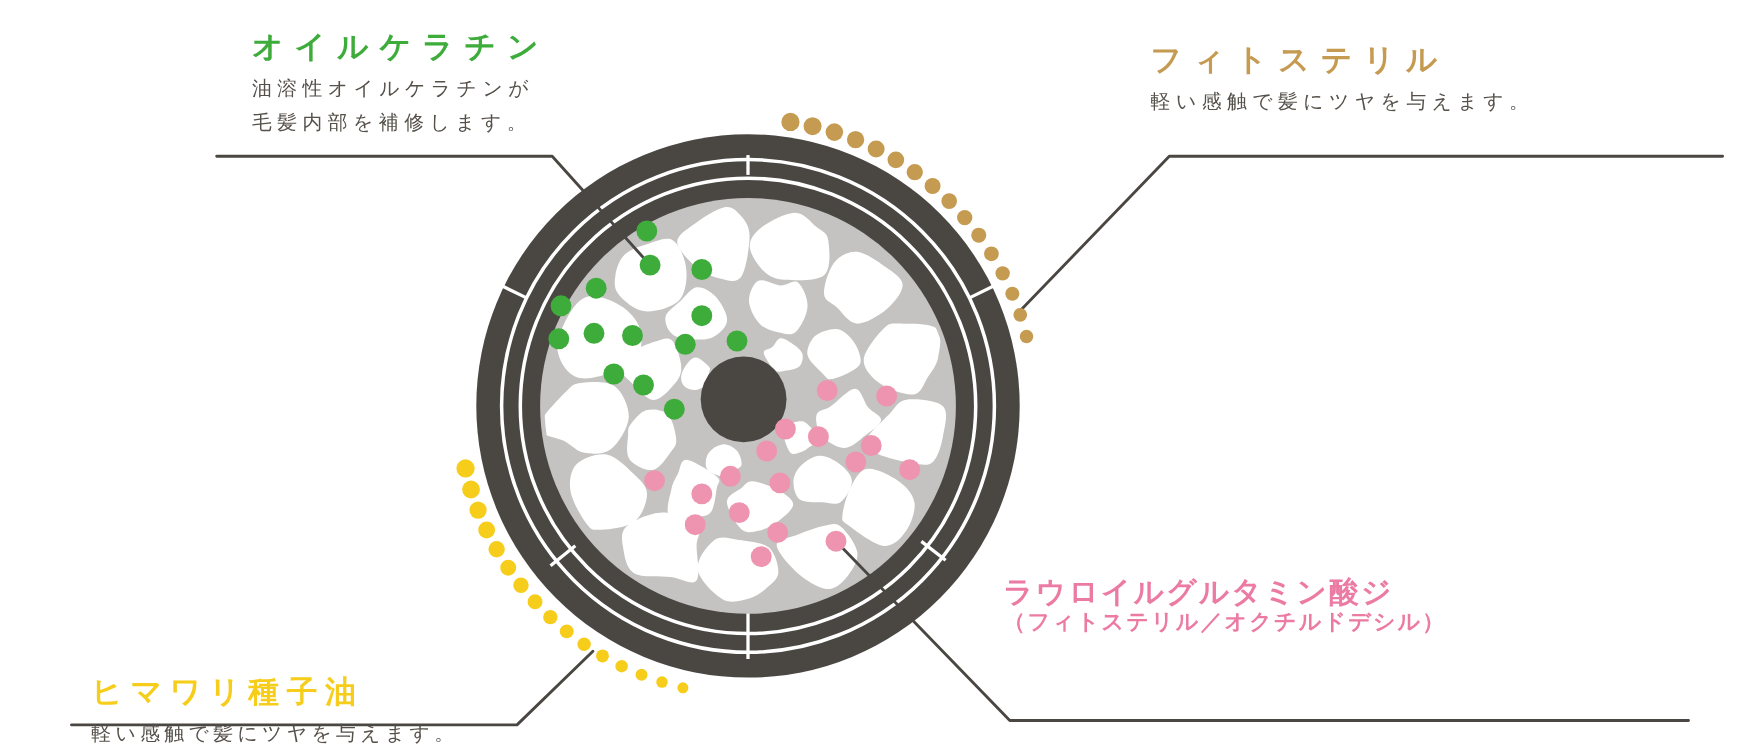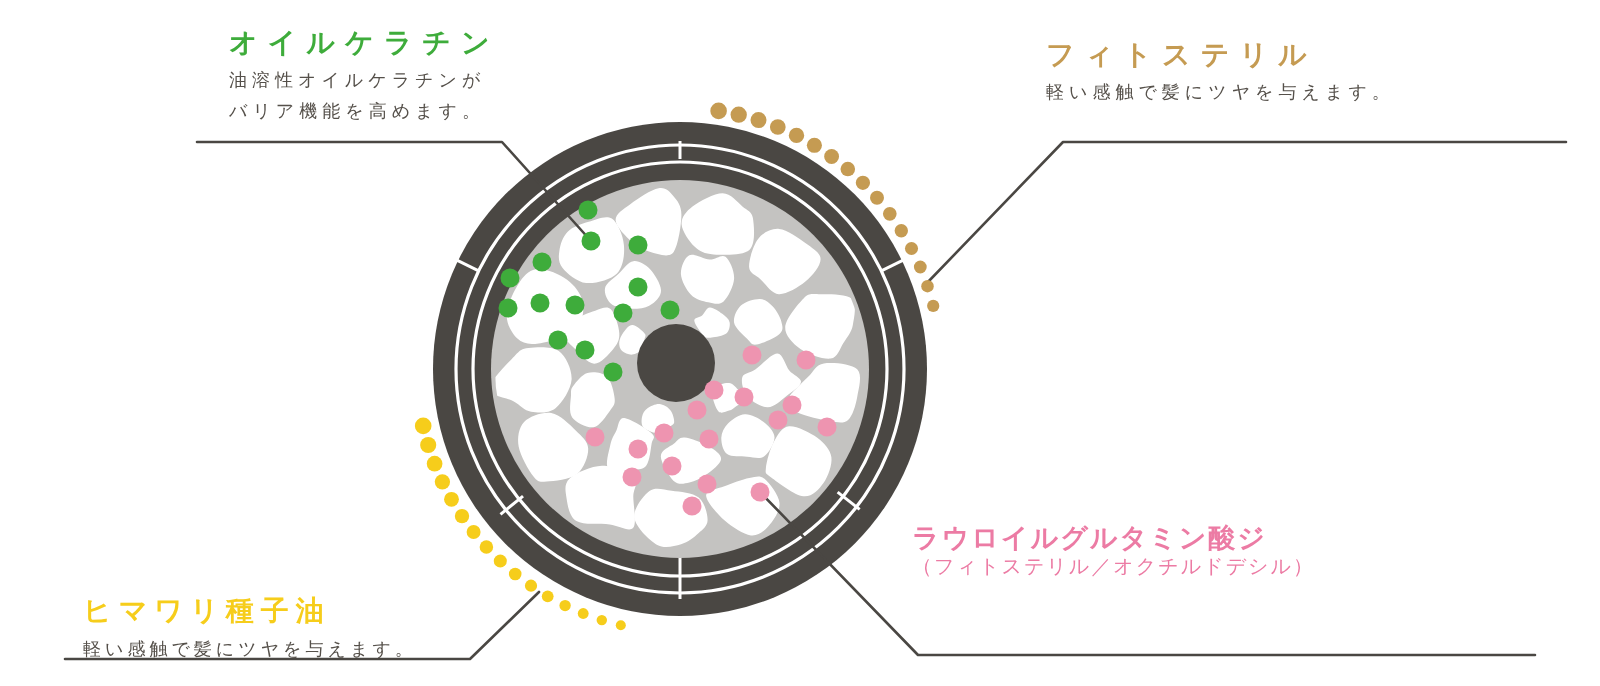--- a/index.html
+++ b/index.html
@@ -8,26 +8,26 @@
     font-family:"Liberation Sans","DejaVu Sans",sans-serif;
   }
   svg{position:absolute;left:0;top:0;}
   .label{position:absolute;white-space:nowrap;}
   .label .title{font-weight:bold;font-size:28px;line-height:30px;}
   .label .body{font-size:18px;line-height:31px;letter-spacing:5px;color:var(--c-text);margin-top:7px;}
   .label-oil-keratin{left:197px;top:28px;margin-left:32px;}
   .label-oil-keratin .title{color:var(--c-green);letter-spacing:10px;}
   .label-elcalactone{left:1046px;top:40px;}
   .label-elcalactone .title{color:var(--c-gold);letter-spacing:10px;}
-  .label-sunflower{left:83px;top:596px;}
+  .label-sunflower{left:83px;top:614px;}
   .label-sunflower .title{color:var(--c-yellow);letter-spacing:7px;}
   .label-sunflower .body{letter-spacing:4px;margin-top:8px;}
   .label-lauroyl{left:912px;top:513px;}
   .label-lauroyl .title{color:var(--c-pink);letter-spacing:2px;font-size:27px;margin-top:10px;}
-  .label-lauroyl .subtitle{color:var(--c-pink);font-weight:normal;font-size:20px;line-height:27px;letter-spacing:2px;}
+  .label-lauroyl .subtitle{color:var(--c-pink);font-weight:bold;font-size:20px;line-height:27px;letter-spacing:2px;}
   .label-lauroyl .body{margin-top:8px;line-height:30px;}
   
   .ink{fill:var(--c-dark);}
   .cortex{fill:var(--c-gray);}
   .blob{fill:#ffffff;}
   .warc{fill:none;stroke:#ffffff;stroke-width:3.2;}
   .tick{stroke:#ffffff;stroke-width:3;stroke-linecap:butt;}
   .lead{fill:none;stroke:var(--c-line);stroke-width:2.6;stroke-linejoin:round;stroke-linecap:round;}
   .dot-green{fill:var(--c-green);}
   .dot-pink{fill:var(--c-pink-dot);}
@@ -168,21 +168,21 @@
         <circle cx="778" cy="420" r="9.5"></circle>
         <circle cx="827" cy="427" r="9.5"></circle>
         <circle cx="760" cy="492" r="9.5"></circle>
       </g>
   </svg>
 
   <div class="label label-oil-keratin">
     <div class="title">オイルケラチン</div>
     <div class="body">
       <div>油溶性オイルケラチンが</div>
-      <div>バリア機能を高めます。</div>
+      <div>毛髪内部を補修します。</div>
     </div>
   </div>
 
   <div class="label label-elcalactone">
     <div class="title">フィトステリル</div>
     <div class="body">
       <div>軽い感触で髪にツヤを与えます。</div>
     </div>
   </div>
 

